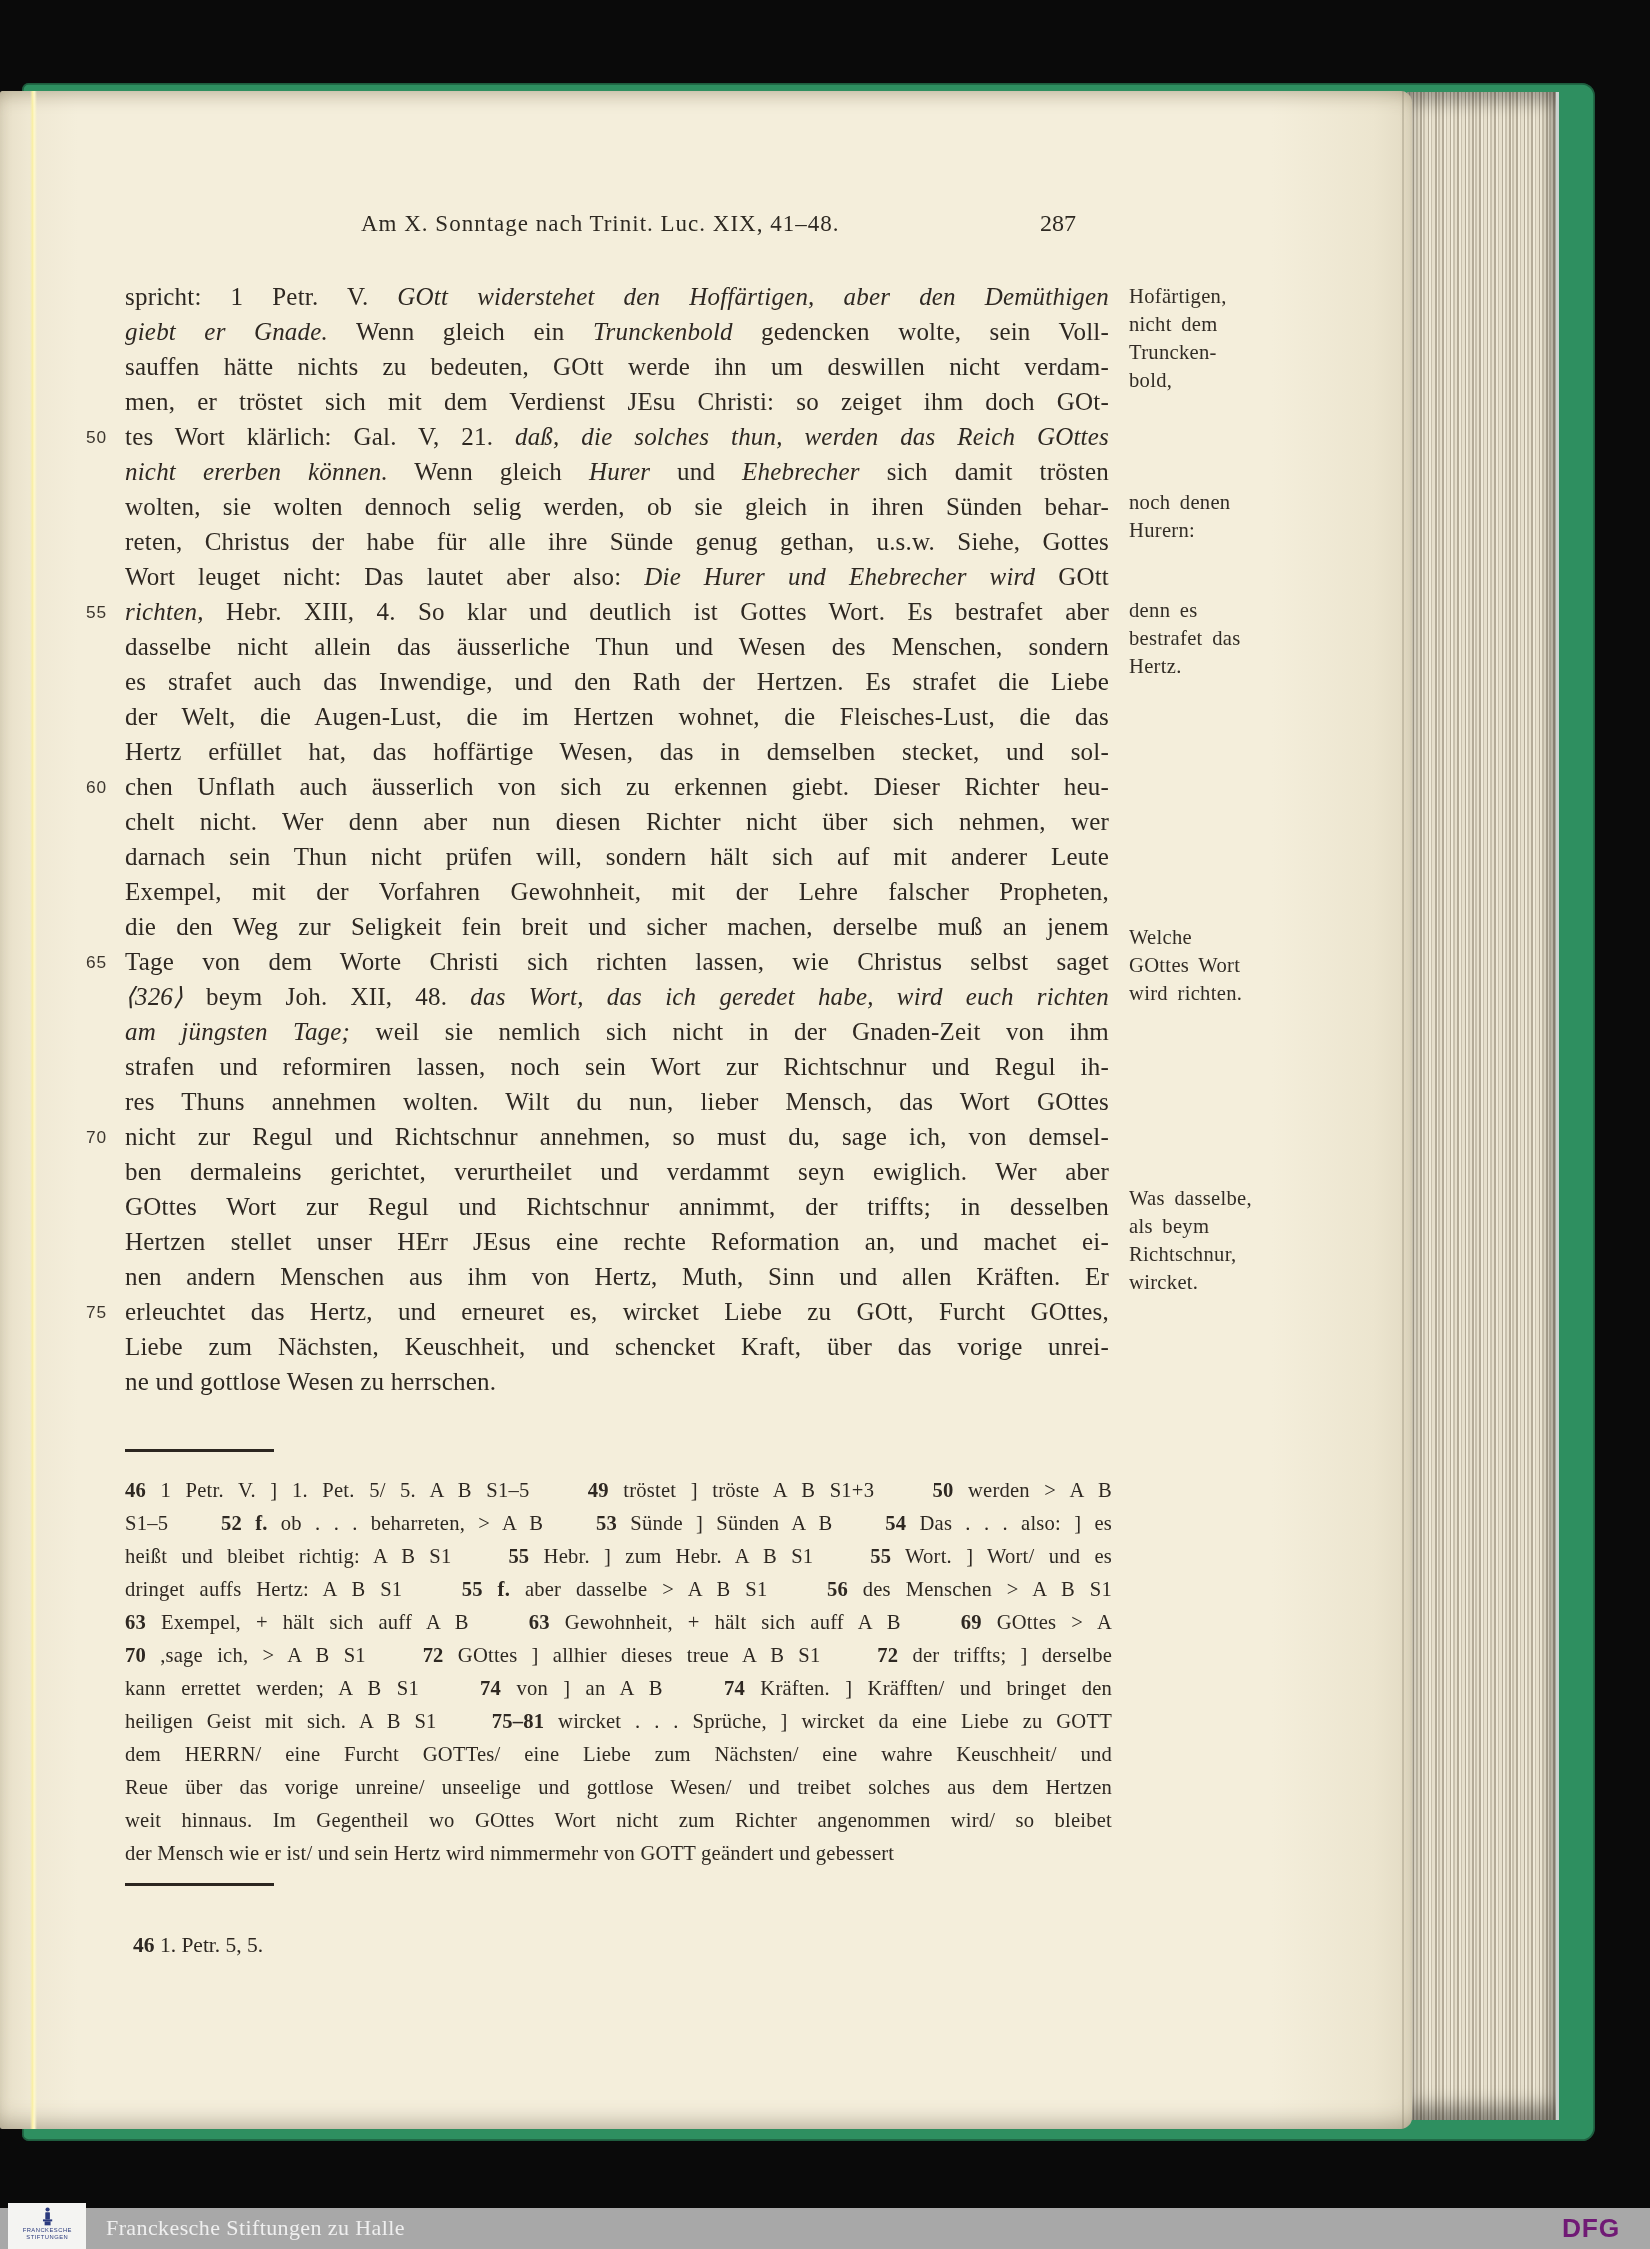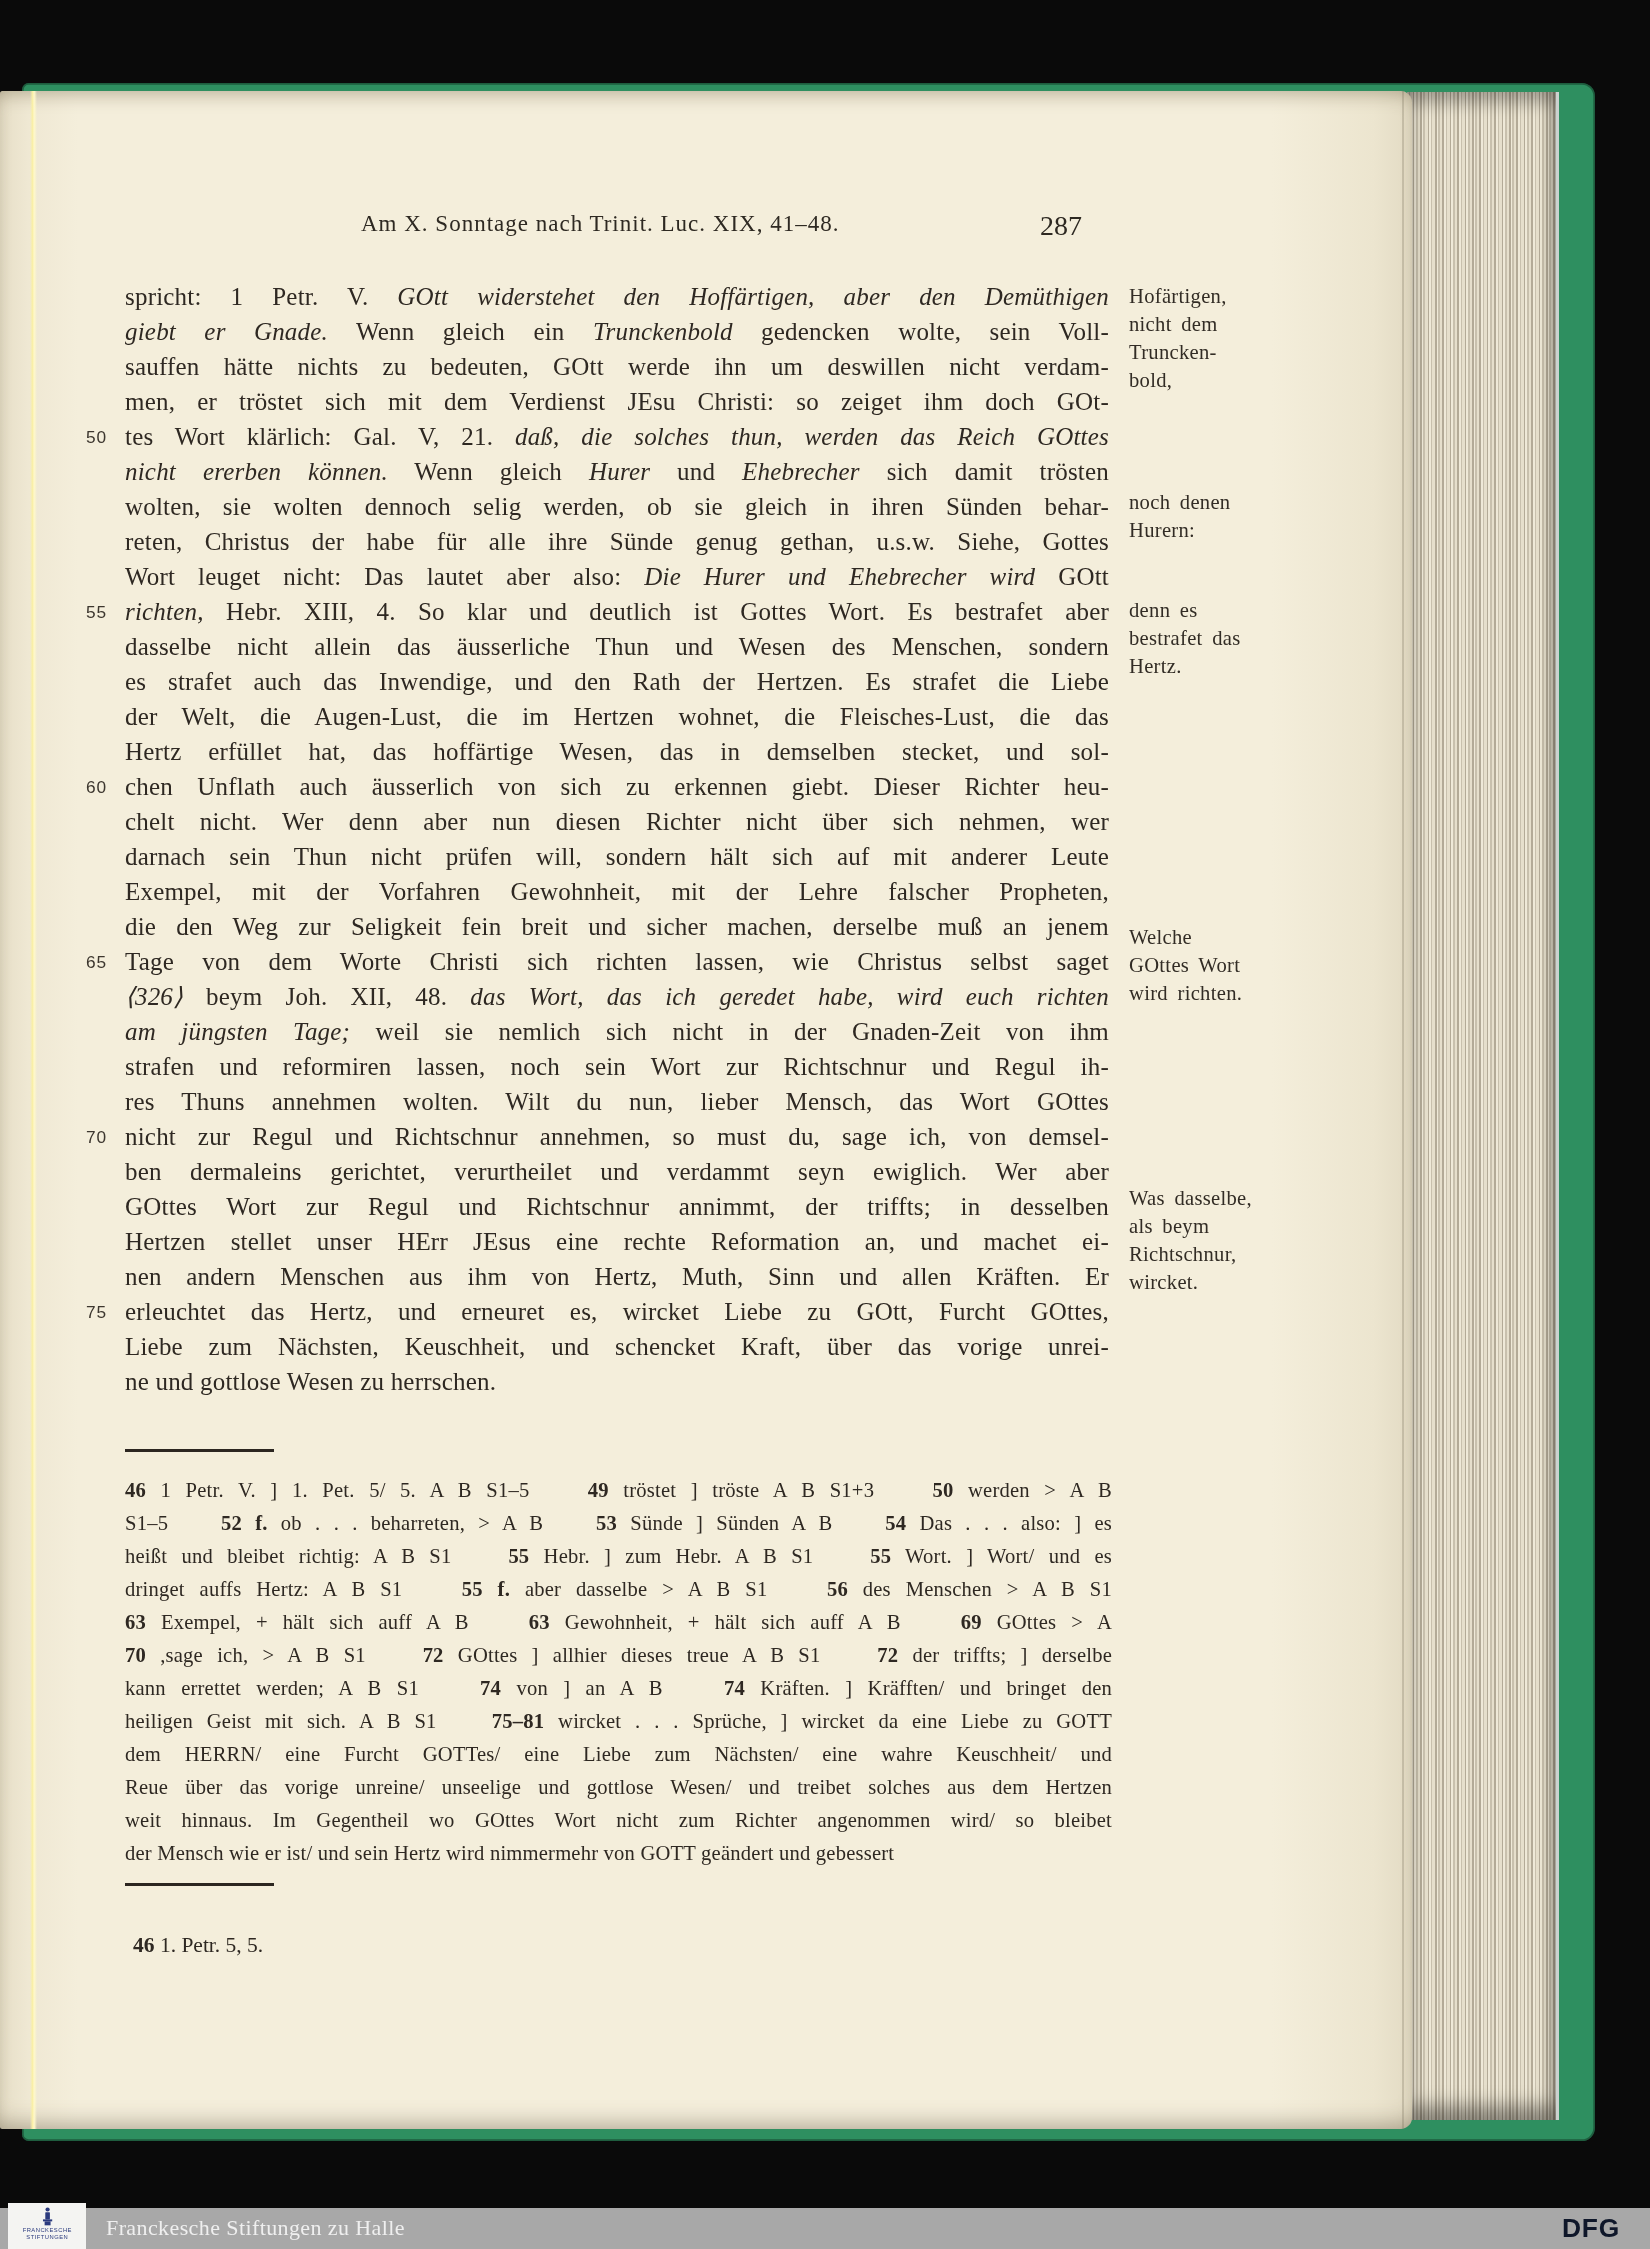--- a/index.html
+++ b/index.html
@@ -24,21 +24,21 @@
     border-radius:2.5px 11.6px 11.6px 2.5px;
     box-shadow:inset 0 13.2px 18px -10px rgba(110,100,70,.45), inset 0 -16.5px 21.5px -11.6px rgba(80,70,50,.4);
     color:#2e2822;}
   .page::after{content:"";position:absolute;right:8.3px;top:0;bottom:0;width:1.7px;
     background:rgba(120,110,90,.28);}
   .gutter-line{position:absolute;left:30px;top:0;bottom:0;width:7.4px;
     background:linear-gradient(90deg,rgba(255,243,160,0),#f9efa6 35%,#fff8c9 60%,rgba(255,243,160,0));}
 
   .running-header{position:absolute;left:0;top:0;width:100%;}
   .header-title{position:absolute;left:361px;top:120px;font-size:23px;letter-spacing:1px;color:#2e2922;}
-  .page-number{position:absolute;left:1040px;top:119px;font-size:28px;color:#2e2922;}
+  .page-number{position:absolute;left:1040px;top:119px;font-size:24px;color:#2e2922;}
 
   .body-text{position:absolute;left:125px;top:188px;width:984px;}
   .bline{position:relative;height:35px;line-height:35px;font-size:25px;letter-spacing:0.2px;
          text-align:justify;text-align-last:justify;white-space:pre-wrap;}
   .bline.last{text-align-last:left;}
   .lnum{position:absolute;left:-39px;top:0.8px;font-family:"Liberation Sans",sans-serif;
         font-size:17.3px;color:#3c362e;letter-spacing:0.8px;}
   .it{font-style:italic;}
   .bd{font-weight:bold;}
 
@@ -59,21 +59,21 @@
 
   
   .footer-bar{position:absolute;left:0;top:2208px;width:1650px;height:42px;background:#a8a8a8;}
   .fs-logo{position:absolute;left:8.3px;top:-5px;width:78px;height:47px;background:#f4f4f2;
            display:flex;flex-direction:column;align-items:center;justify-content:flex-start;padding-top:2.5px;box-sizing:border-box;}
   .fs-figure{width:13.2px;height:21.5px;}
   .fs-caption{font-family:"Liberation Sans",sans-serif;font-size:5.8px;letter-spacing:0.5px;
               color:#2b3a7e;line-height:7.4px;text-align:center;}
   .bar-institution{position:absolute;left:106px;top:6.6px;font-size:22px;color:#efefef;letter-spacing:0.4px;}
   .bar-dfg{position:absolute;right:30px;top:5px;font-family:"Liberation Sans",sans-serif;
-           font-weight:bold;font-size:26.4px;color:#0f172a;letter-spacing:0.8px;}
+           font-weight:bold;font-size:26.4px;color:#701a75;letter-spacing:0.8px;}
 </style>
 </head>
 <body>
 
 <div class="stage">
 
   <div class="cover"></div>
   <div class="fore-edge"></div>
 
   <div class="page">

